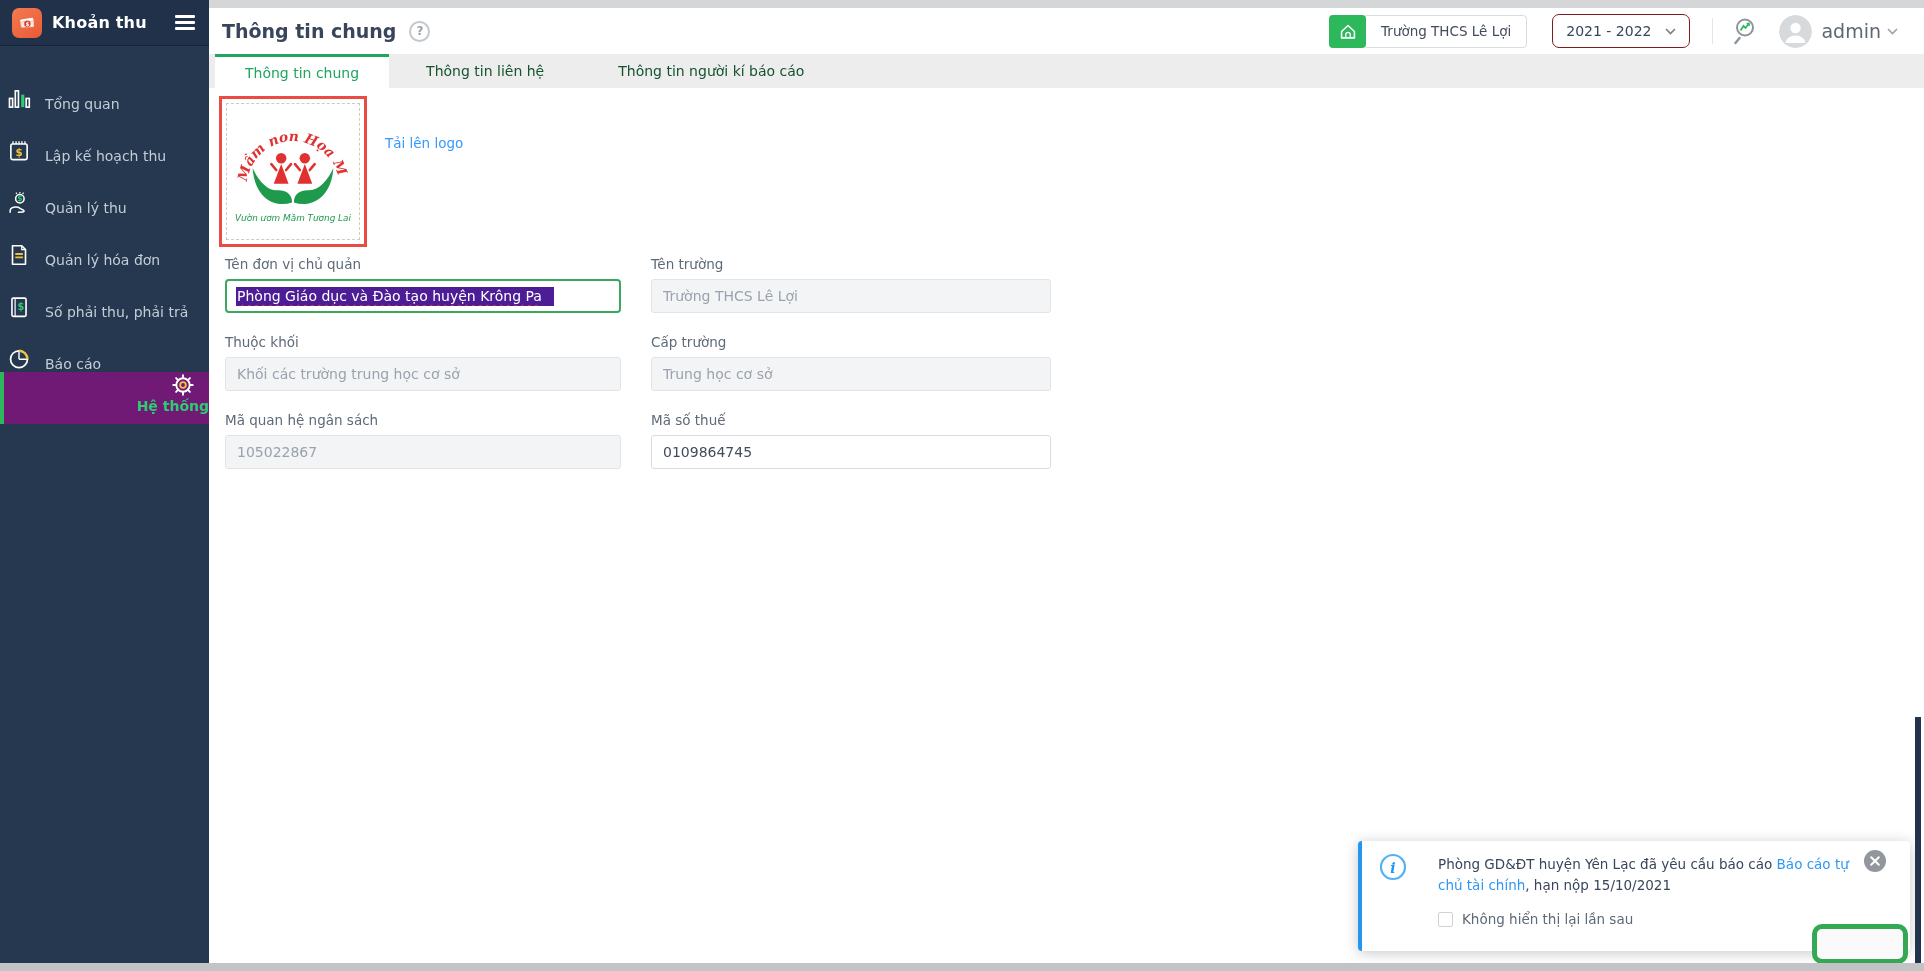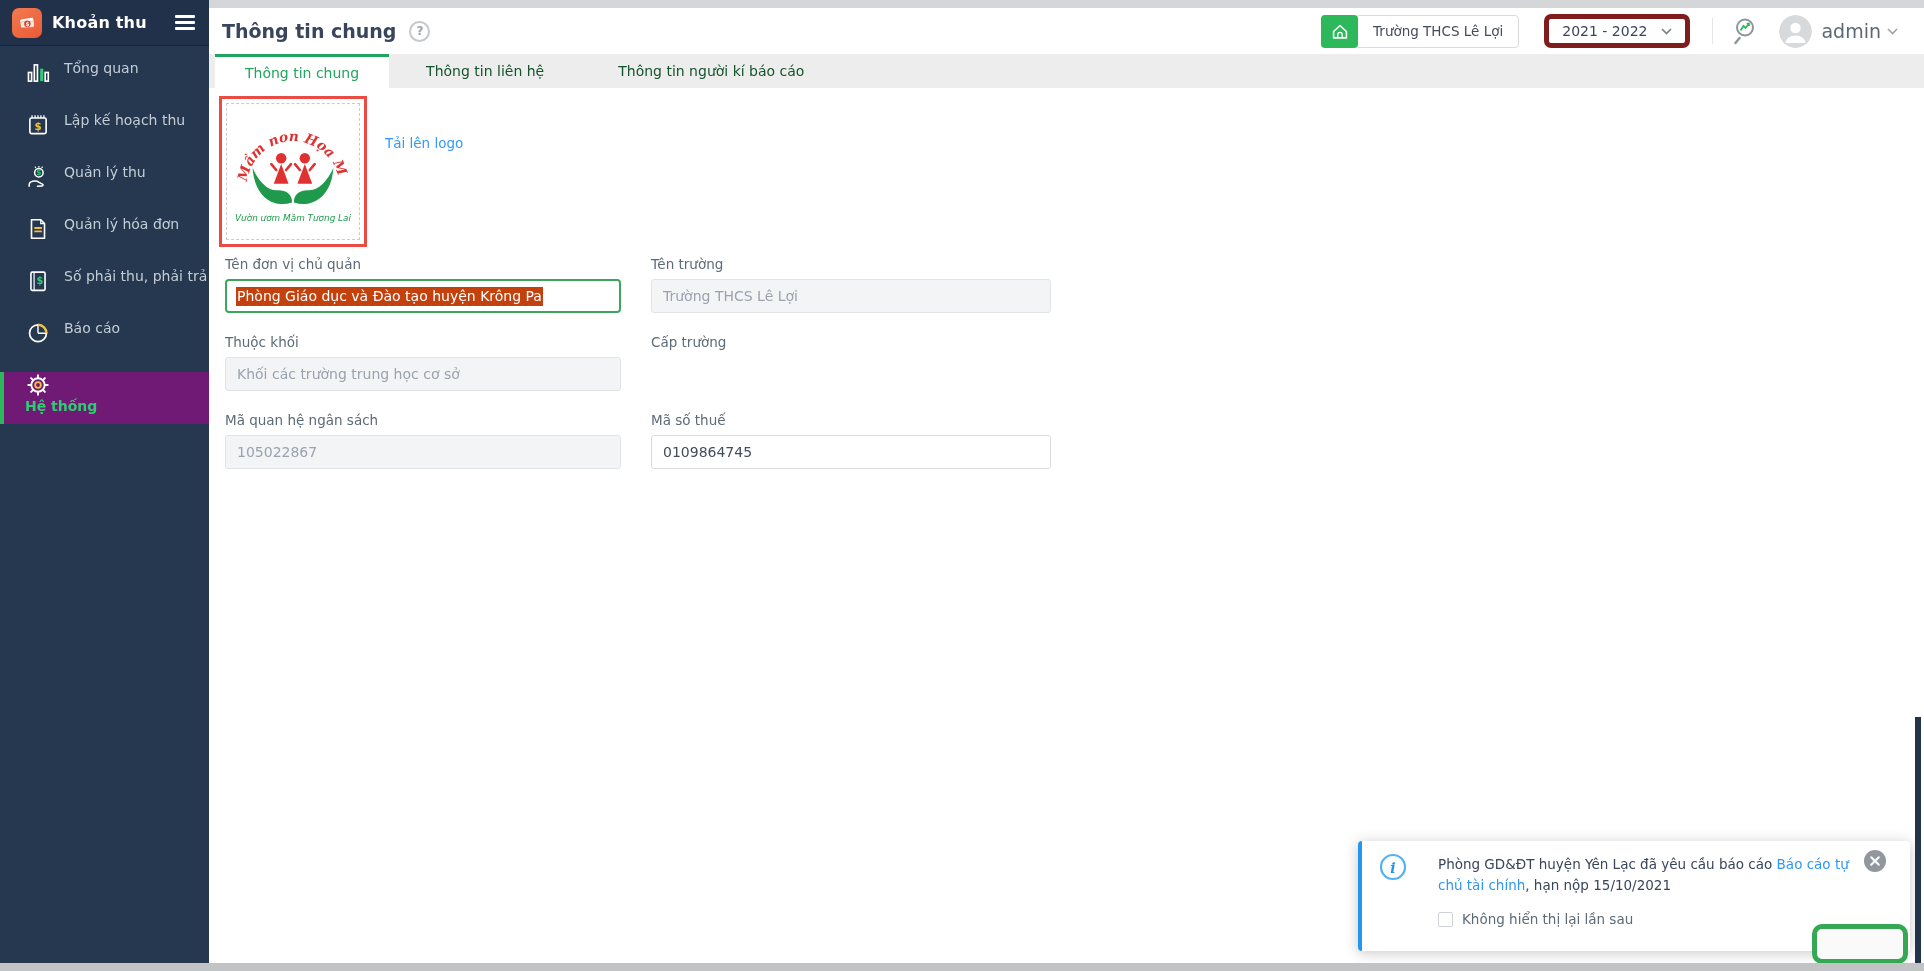--- a/index.html
+++ b/index.html
@@ -11,36 +11,36 @@
   .scroll-thumb { position:absolute; left:1915px; top:717px; width:6px; height:246px; background:#22334b; z-index:70; }
 
   
   .sidebar { position:absolute; left:0; top:0; width:209px; height:963px; background:#26384f; z-index:10; }
   .sidebar-header { height:46px; display:flex; align-items:center; padding:0 14px 0 12px; background:#203149; border-bottom:1px solid rgba(0,0,0,.25); }
   .app-logo { width:30px; height:30px; border-radius:7px; background:linear-gradient(145deg,#f37a50,#ea5a37); display:flex; align-items:center; justify-content:center; flex:none; }
   .app-title { color:#fff; font-size:16px; font-weight:bold; margin-left:10px; letter-spacing:.2px; }
   .hamburger { margin-left:auto; width:20px; display:flex; flex-direction:column; gap:3px; cursor:pointer; }
   .hamburger span { display:block; height:3px; border-radius:1px; background:#fff; }
   .nav { margin-top:14px; }
-  .nav-item { height:52px; display:flex; align-items:flex-start; padding-left:21px; color:#c3cdd6; font-size:14px; cursor:pointer; border-left:4px solid transparent; }
+  .nav-item { height:52px; display:flex; align-items:flex-end; padding-left:2px; color:#c3cdd6; font-size:14px; cursor:pointer; border-left:4px solid transparent; }
   .nav-item .nav-icon { width:26px; height:26px; margin-right:13px; flex:none; }
   .nav-item.active { background:#701a75; border-left-color:#2eb85c; color:#2ecc71; font-weight:bold;flex-direction:column; }
 
   
   .main { position:absolute; left:209px; top:0; width:1715px; height:677px; background:#fff; }
   .top-strip { height:8px; background:#d5d6d7; }
   .page-header { position:absolute; left:0; top:8px; right:0; height:46px; background:#fff; display:flex; align-items:center; padding:0 26px 0 13px; }
   .page-title { font-size:19px; font-weight:bold; color:#39455c; }
   .help-icon { width:21px; height:21px; border:2px solid #c3c8cd; border-radius:50%; margin-left:13px; display:flex; align-items:center; justify-content:center; color:#9aa2ab; font-size:12px; font-weight:bold; }
   .help-icon::after { content:"?"; }
   .header-right { margin-left:auto; display:flex; align-items:center; }
   .school-chip { display:flex; align-items:stretch; height:33px; }
   .school-icon-btn { width:37px; background:#2eb85c; border-radius:4px; display:flex; align-items:center; justify-content:center; z-index:2; cursor:pointer; }
   .school-name-box { border:1px solid #d8dbe0; border-radius:4px; margin-left:-3px; padding:0 15px 0 17px; display:flex; align-items:center; font-size:13.5px; color:#434c5b; background:#fff; }
-  .year-select { margin-left:25px; height:34px; border:5px solid #7f1d1d; border-radius:7px; padding:0 13px; display:flex; align-items:center; font-size:14px; color:#39455c; cursor:pointer; background:#fff; }
+  .year-select { margin-left:25px; height:34px; border:1px solid #7f1d1d; border-radius:7px; padding:0 13px; display:flex; align-items:center; font-size:14px; color:#39455c; cursor:pointer; background:#fff; }
   .year-select svg { margin-left:14px; }
   .vdivider { width:1px; height:26px; background:#e3e6e9; margin:0 19px 0 22px; }
   .lookup-btn { width:30px; height:30px; cursor:pointer; }
   .avatar { width:33px; height:33px; border-radius:50%; overflow:hidden; margin-left:17px; cursor:pointer; flex:none; }
   .username { margin-left:9px; font-size:19px; color:#5c6873; cursor:pointer; }
   .user-caret { margin-left:6px; cursor:pointer; }
 
   
   .tabstrip { position:absolute; left:0; top:54px; right:0; height:34px; background:#ededee; display:flex; }
   .tab { border:none; background:transparent; font-family:inherit; height:34px; padding:6px 37px; font-size:14px; color:#14532d; cursor:pointer; }
@@ -51,21 +51,21 @@
   .logo-box-inner { width:100%; height:100%; border:1px dashed #c9cbcd; display:flex; align-items:center; justify-content:center; }
   .logo-desc { position:absolute; left:176px; top:102px; width:585px; font-size:13.5px; color:#37404d; line-height:23px; }
   .upload-link { display:inline-block; margin-top:7px; color:#3598fe; font-size:13.5px; cursor:pointer; text-decoration:none; }
 
   
   .form-grid { position:absolute; left:16px; top:256px; display:grid; grid-template-columns:396px 400px; column-gap:30px; row-gap:21px; }
   .field-label { display:block; font-size:13.5px; color:#5d6a77; margin-bottom:7px; }
   .text-input { width:100%; height:34px; border:1px solid #d8dbe0; border-radius:3px; padding:0 11px; font-size:14px; font-family:inherit; color:#434c5b; background:#fff; }
   .text-input.disabled { background:#f3f4f6; color:#9aa2ae; border-color:#e1e3e7; }
   .input-focused { width:100%; height:34px; border:2px solid #3ca65c; border-radius:4px; padding:0 9px; display:flex; align-items:center; font-size:14px; background:#fff; cursor:text; }
-  .selected-text { background:#c2410c; color:#fff; white-space:nowrap; overflow:hidden; text-decoration:underline wavy #e63946 1px; text-underline-offset:3px; padding:1px 1px 2px 1px; }
+  .selected-text { background:#4c1d95; color:#fff; white-space:nowrap; overflow:hidden; text-decoration:underline wavy #e63946 1px; text-underline-offset:3px; padding:1px 12px 2px 1px; }
 
   
   .toast { position:absolute; left:1358px; top:841px; width:552px; height:110px; background:#fff; border-radius:4px; border-left:4px solid #2196f3; box-shadow:0 2px 14px rgba(0,0,0,.22); z-index:50; }
   .toast-info-icon { position:absolute; left:17px; top:12px; width:28px; height:28px; }
   .toast-text { position:absolute; left:76px; top:13px; width:432px; font-size:13.5px; line-height:21px; color:#39455c; }
   .toast-link { color:#2f96f3; cursor:pointer; text-decoration:none; }
   .toast-close { position:absolute; right:24px; top:9px; width:22px; height:22px; border:none; background:transparent; padding:0; cursor:pointer; }
   .toast-check-row { position:absolute; left:76px; top:70px; display:flex; align-items:center; cursor:pointer; }
   .checkbox { width:15px; height:15px; border:1px solid #cfd3d7; border-radius:2px; background:#fff; flex:none; }
   .checkbox-label { margin-left:9px; font-size:13.5px; color:#5d6a77; }
@@ -274,20 +274,21 @@
       <input class="text-input disabled" readonly="" value="Trường THCS Lê Lợi" style="">
     </div>
 
     <div class="field">
       <label class="field-label">Thuộc khối</label>
       <input class="text-input disabled" readonly="" value="Khối các trường trung học cơ sở" style="">
     </div>
 
     <div class="field">
       <label class="field-label">Cấp trường</label>
+      <input class="text-input disabled" readonly="" value="Trung học cơ sở" style="">
     </div>
 
     <div class="field">
       <label class="field-label">Mã quan hệ ngân sách</label>
       <input class="text-input disabled" readonly="" value="105022867" style="">
     </div>
 
     <div class="field">
       <label class="field-label">Mã số thuế</label>
       <input class="text-input" value="0109864745" style="">

